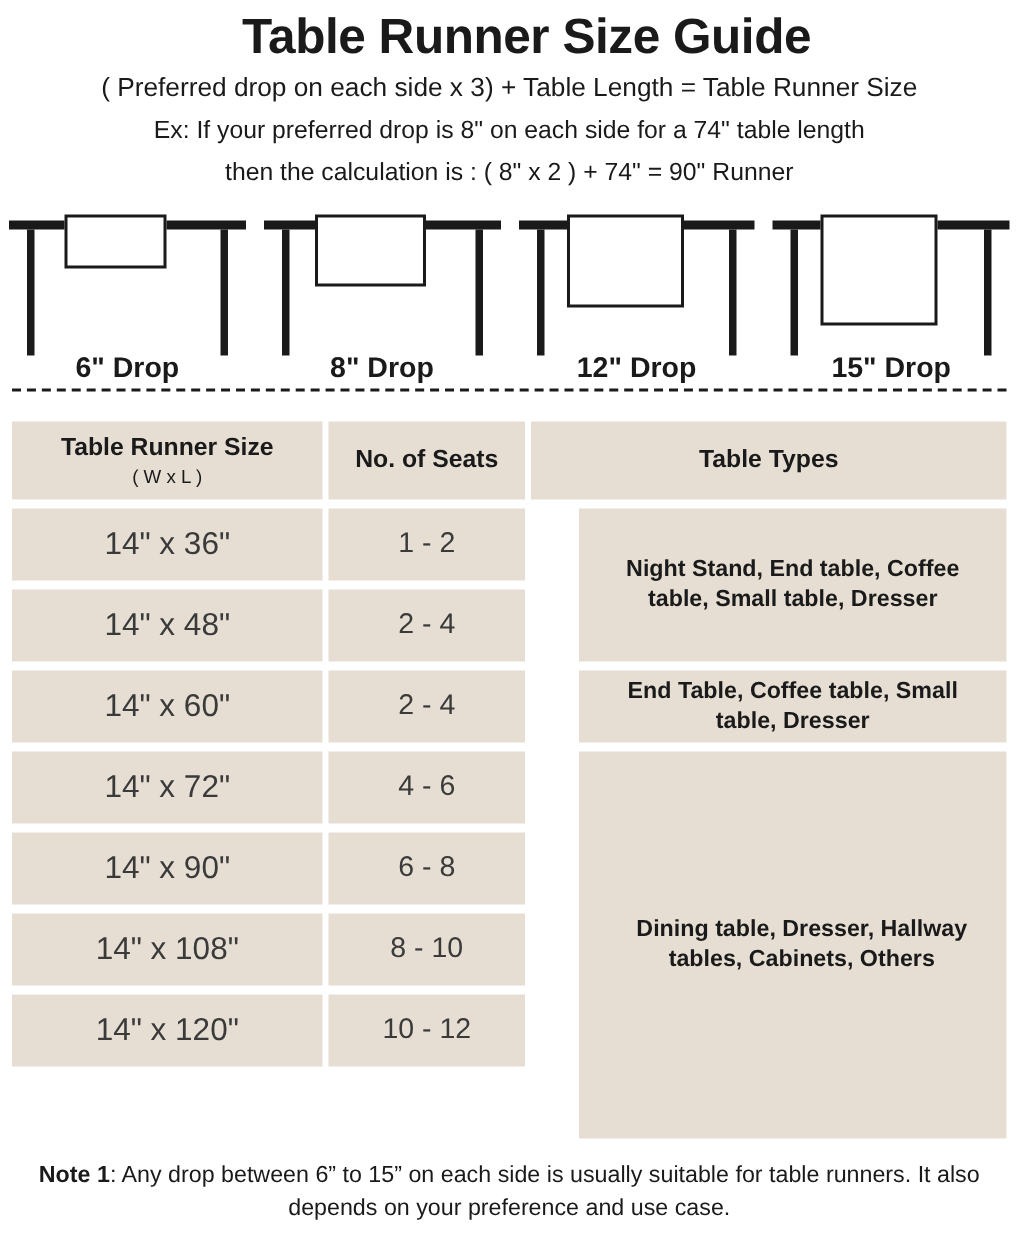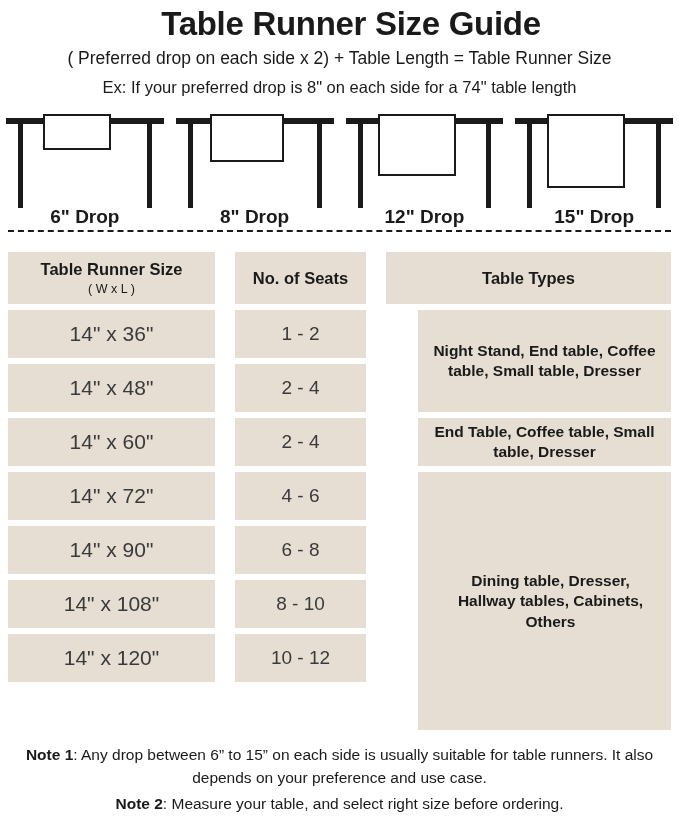--- a/index.html
+++ b/index.html
@@ -102,21 +102,21 @@
     width: 25%;
     text-align: center;
     font-size: 19px;
     font-weight: bold;
   }
 
   
   .table-area {
     margin: 14px 8px 0 8px;
     display: flex;
-    gap: 20px;
+    gap: 4px;
   }
   .col-runner { width: 207px; }
   .col-seats  { width: 131px; }
   .col-types  { flex: 1; }
 
   .cell {
     background: #e6ded3;
     box-sizing: border-box;
     display: flex;
     align-items: center;
@@ -166,22 +166,23 @@
   }
   .notes p { margin: 4px 0; }
   .notes b { font-weight: bold; }
 </style>
 </head>
 <body>
 
 <div class="page">
 
   <div class="title">Table Runner Size Guide</div>
-  <div class="formula">( Preferred drop on each side x 2) + Table Length = Table Runner Size</div>
+  <div class="formula">( Preferred drop on each side x 3) + Table Length = Table Runner Size</div>
   <div class="example">Ex: If your preferred drop is 8" on each side for a 74" table length</div>
+  <div class="example">then the calculation is : ( 8" x 2 ) + 74" = 90" Runner</div>
 
   <div class="diagram-wrap">
     <div class="diagram">
 
       <div class="drop-cell">
         <div class="tabletop"></div>
         <div class="leg left"></div>
         <div class="leg right"></div>
         <div class="runner" style="left:43px; width:68px; height:36px;"></div>
       </div>

